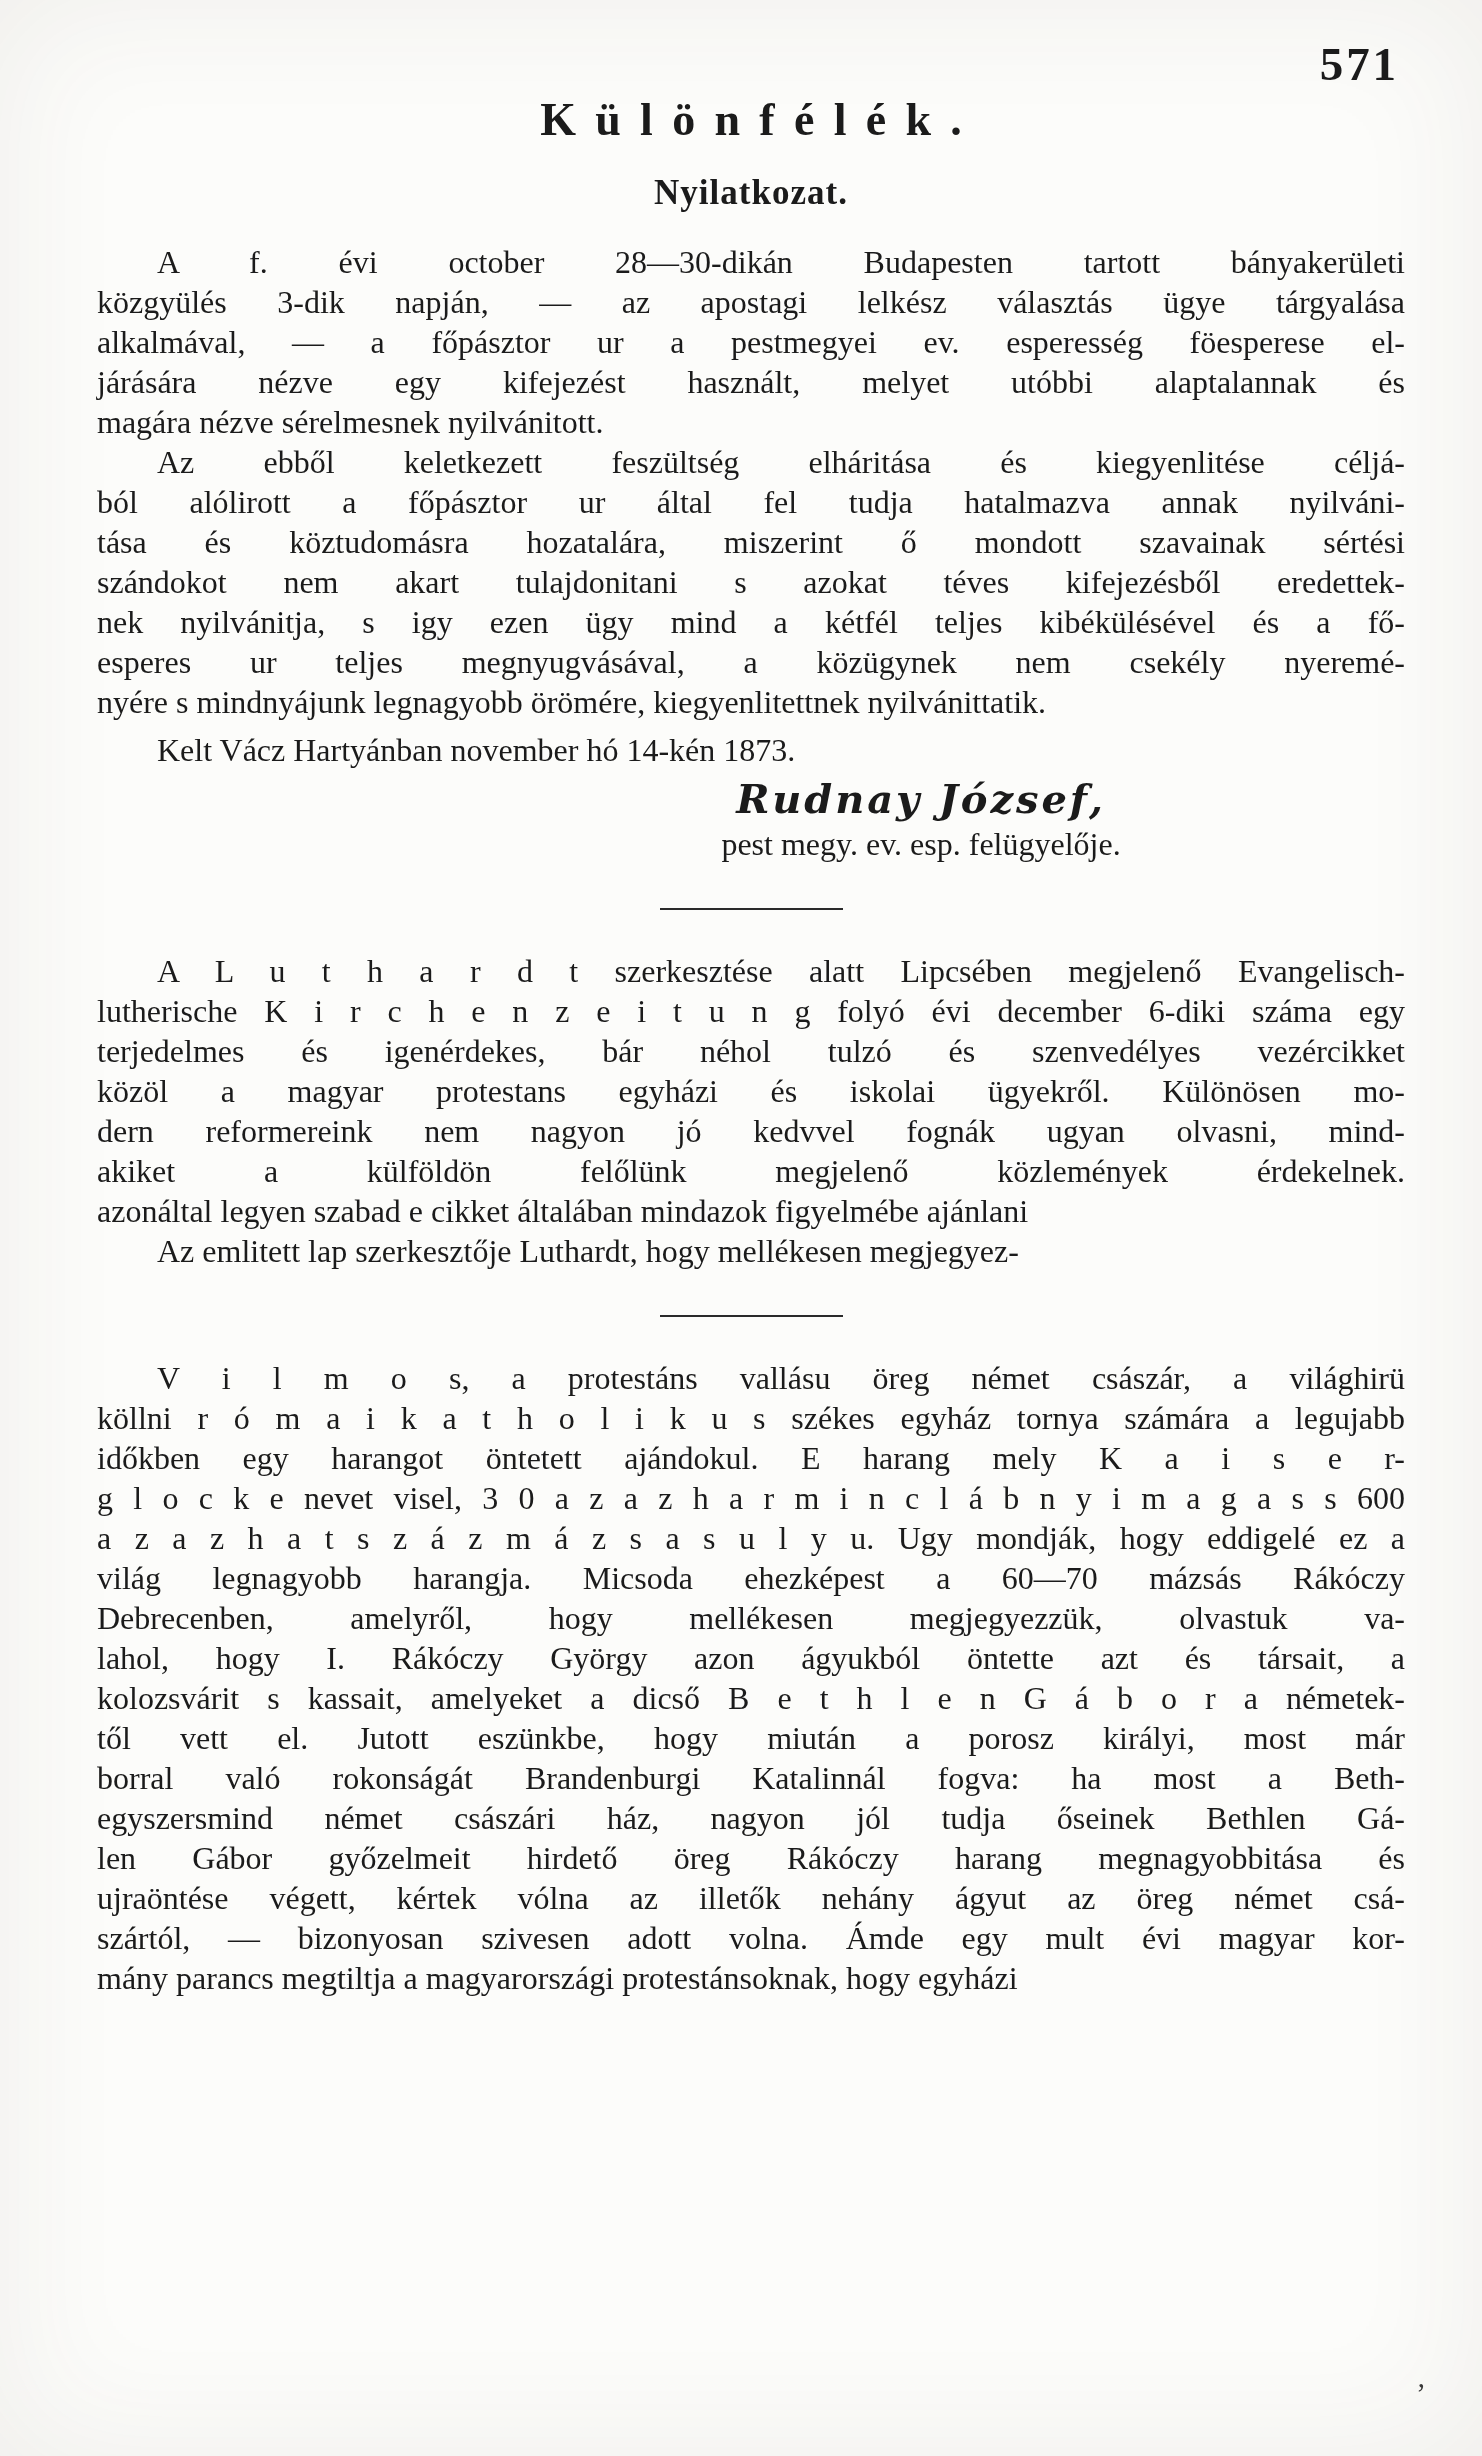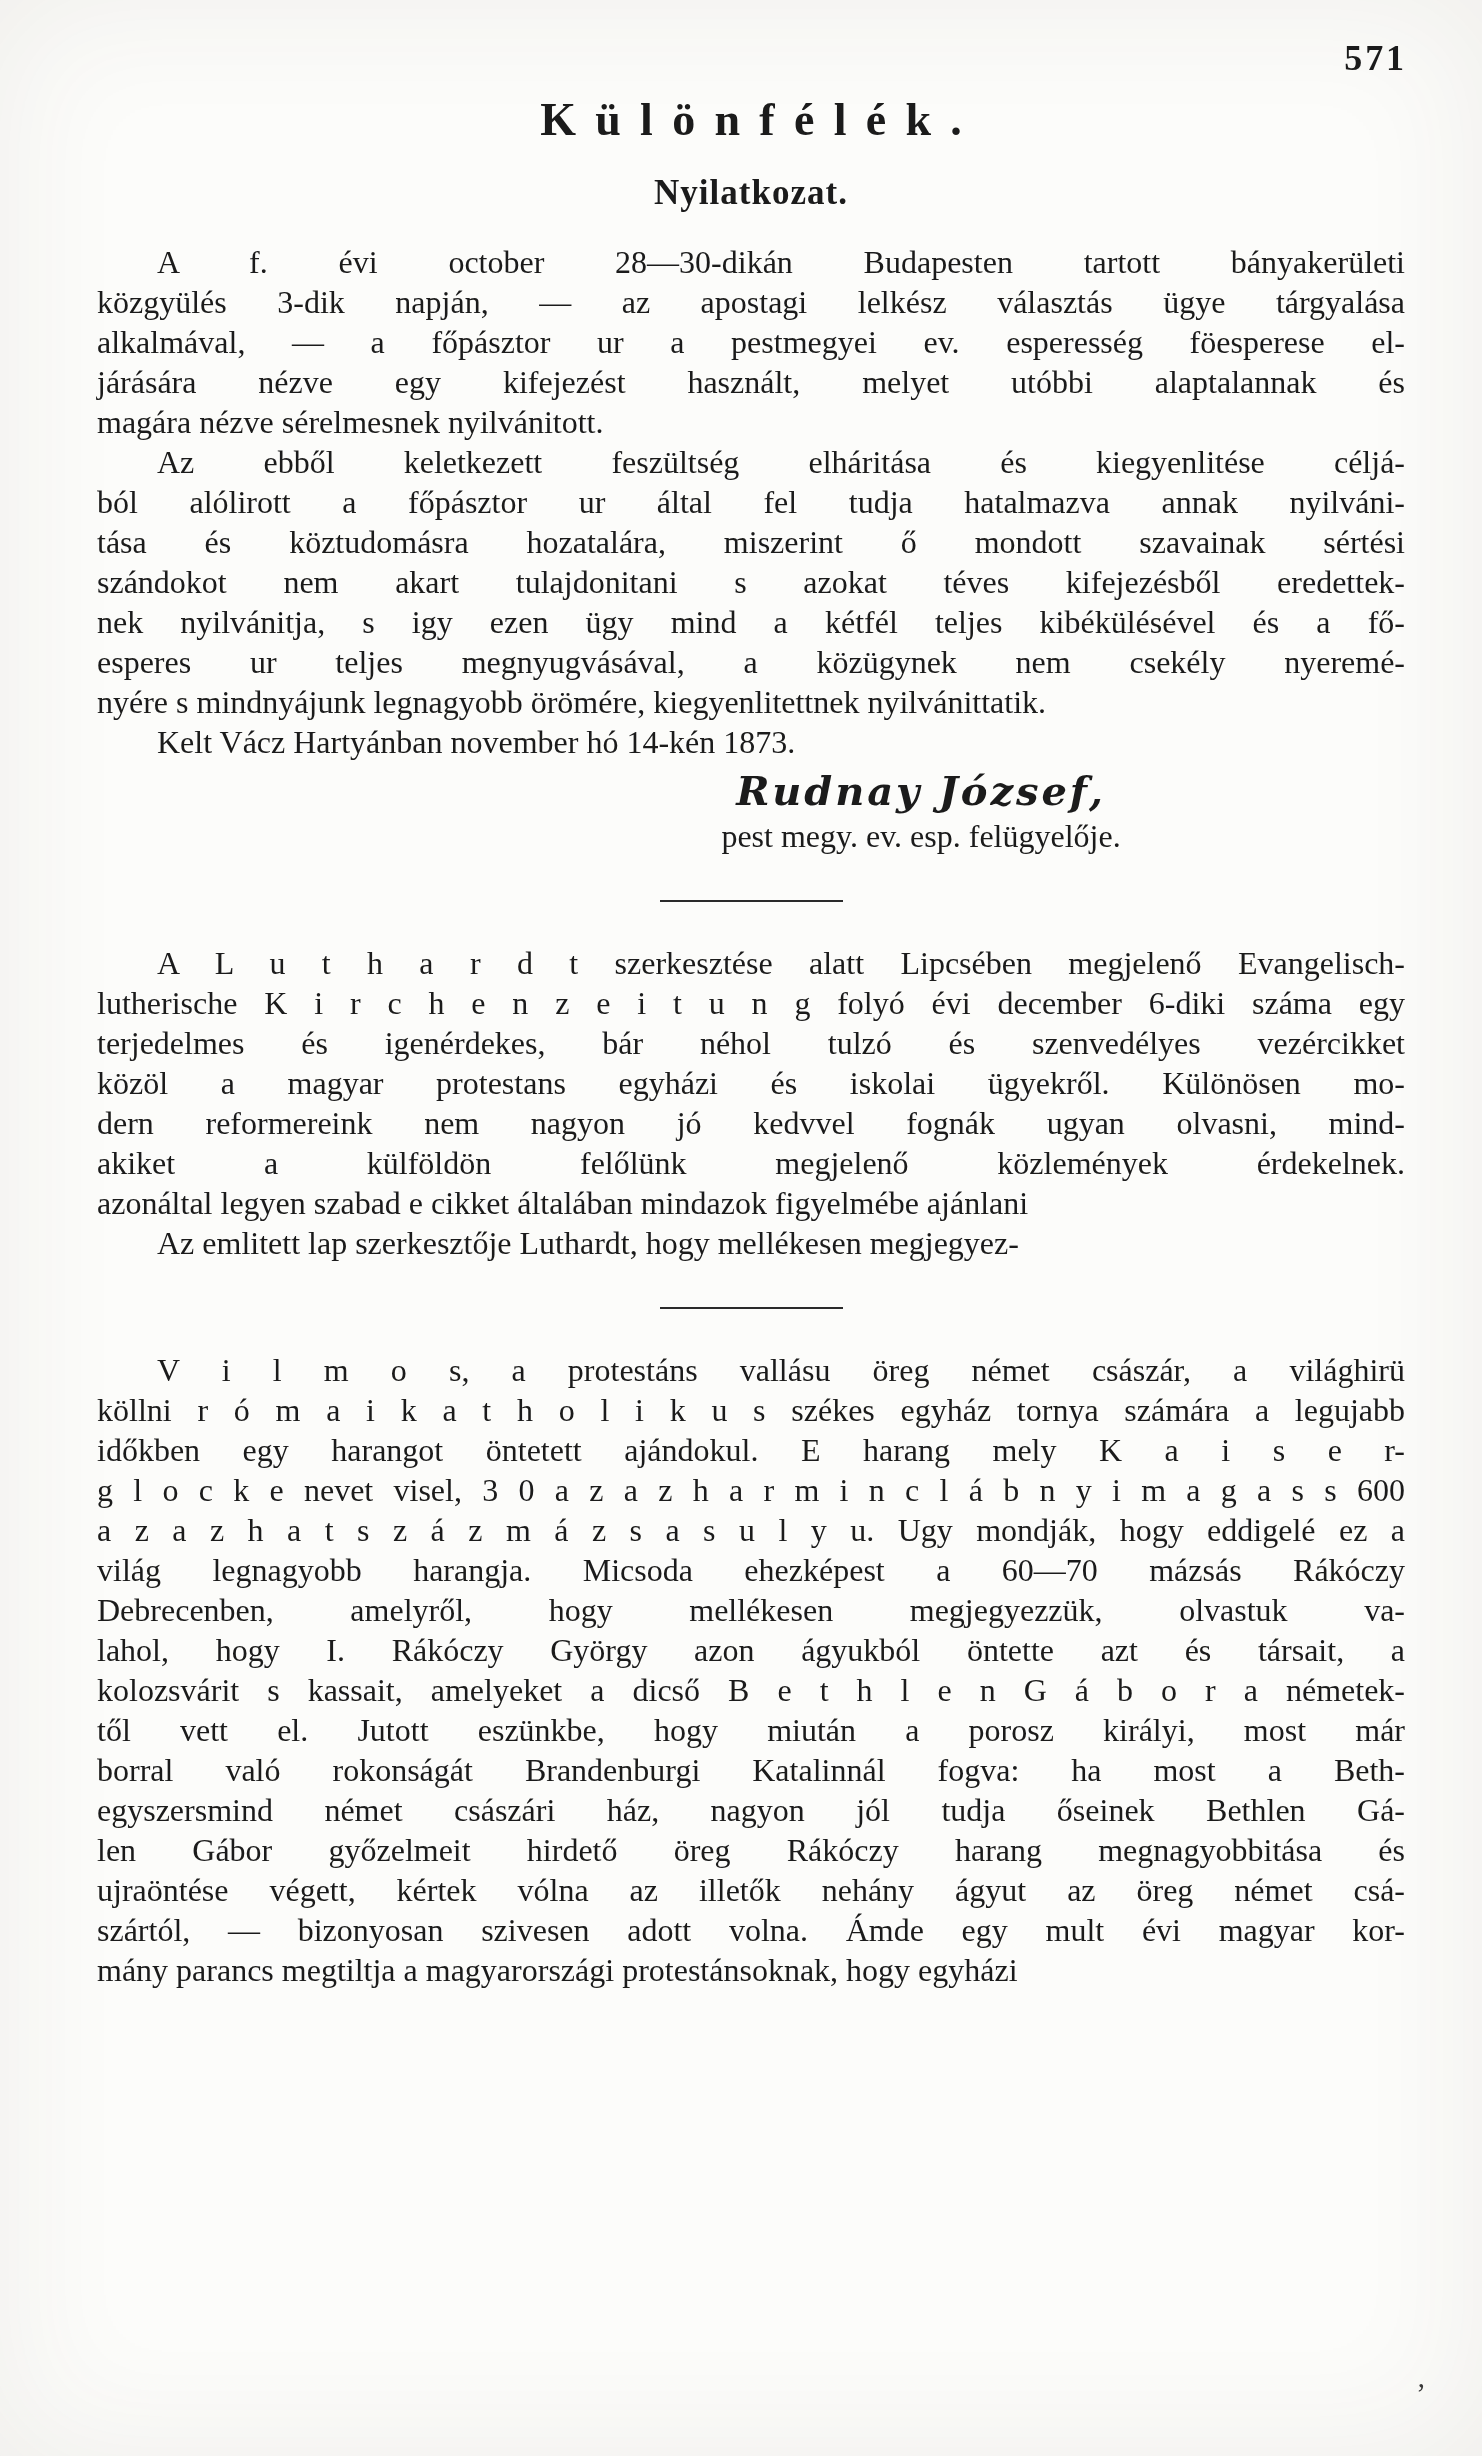--- a/index.html
+++ b/index.html
@@ -14,22 +14,22 @@
     width: 1482px;
     height: 2456px;
     margin: 0 auto;
     background: #fcfcfa;
     padding: 41px 77px 0 97px;
     overflow: hidden;
     box-shadow: inset 0 0 135px rgba(70,62,48,0.07);
   }
   .page-number {
     position: absolute;
-    top: 37px; right: 75px;
-    font-size: 36px;
+    top: 37px; right: 83px;
+    font-size: 47px;
     font-weight: 700;
     letter-spacing: 2.9px;
   }
   .masthead { margin-top: 52px; text-align: center; }
   .title {
     margin: 0;
     font-size: 46px;
     font-weight: 700;
     letter-spacing: 19.3px;
     text-indent: 19.3px; 
@@ -44,21 +44,21 @@
     margin-top: 29px;
     font-size: 32px;
     line-height: 40px;
   }
   .para .line {
     text-align: justify;
     text-align-last: justify;
   }
   .para .line:last-child { text-align-last: left; }
   .para.indent-first .line:first-child { text-indent: 60px; }
-  .dateline { text-indent: 60px; }
+  .dateline { text-indent: 60px; margin-top: 8px; }
   .signature {
     width: 56%;
     margin-left: 35%;
     margin-top: 5.8px;
     text-align: center;
   }
   .sig-name {
     font-family: "DejaVu Serif", serif;
     font-weight: 700;
     font-style: italic;

